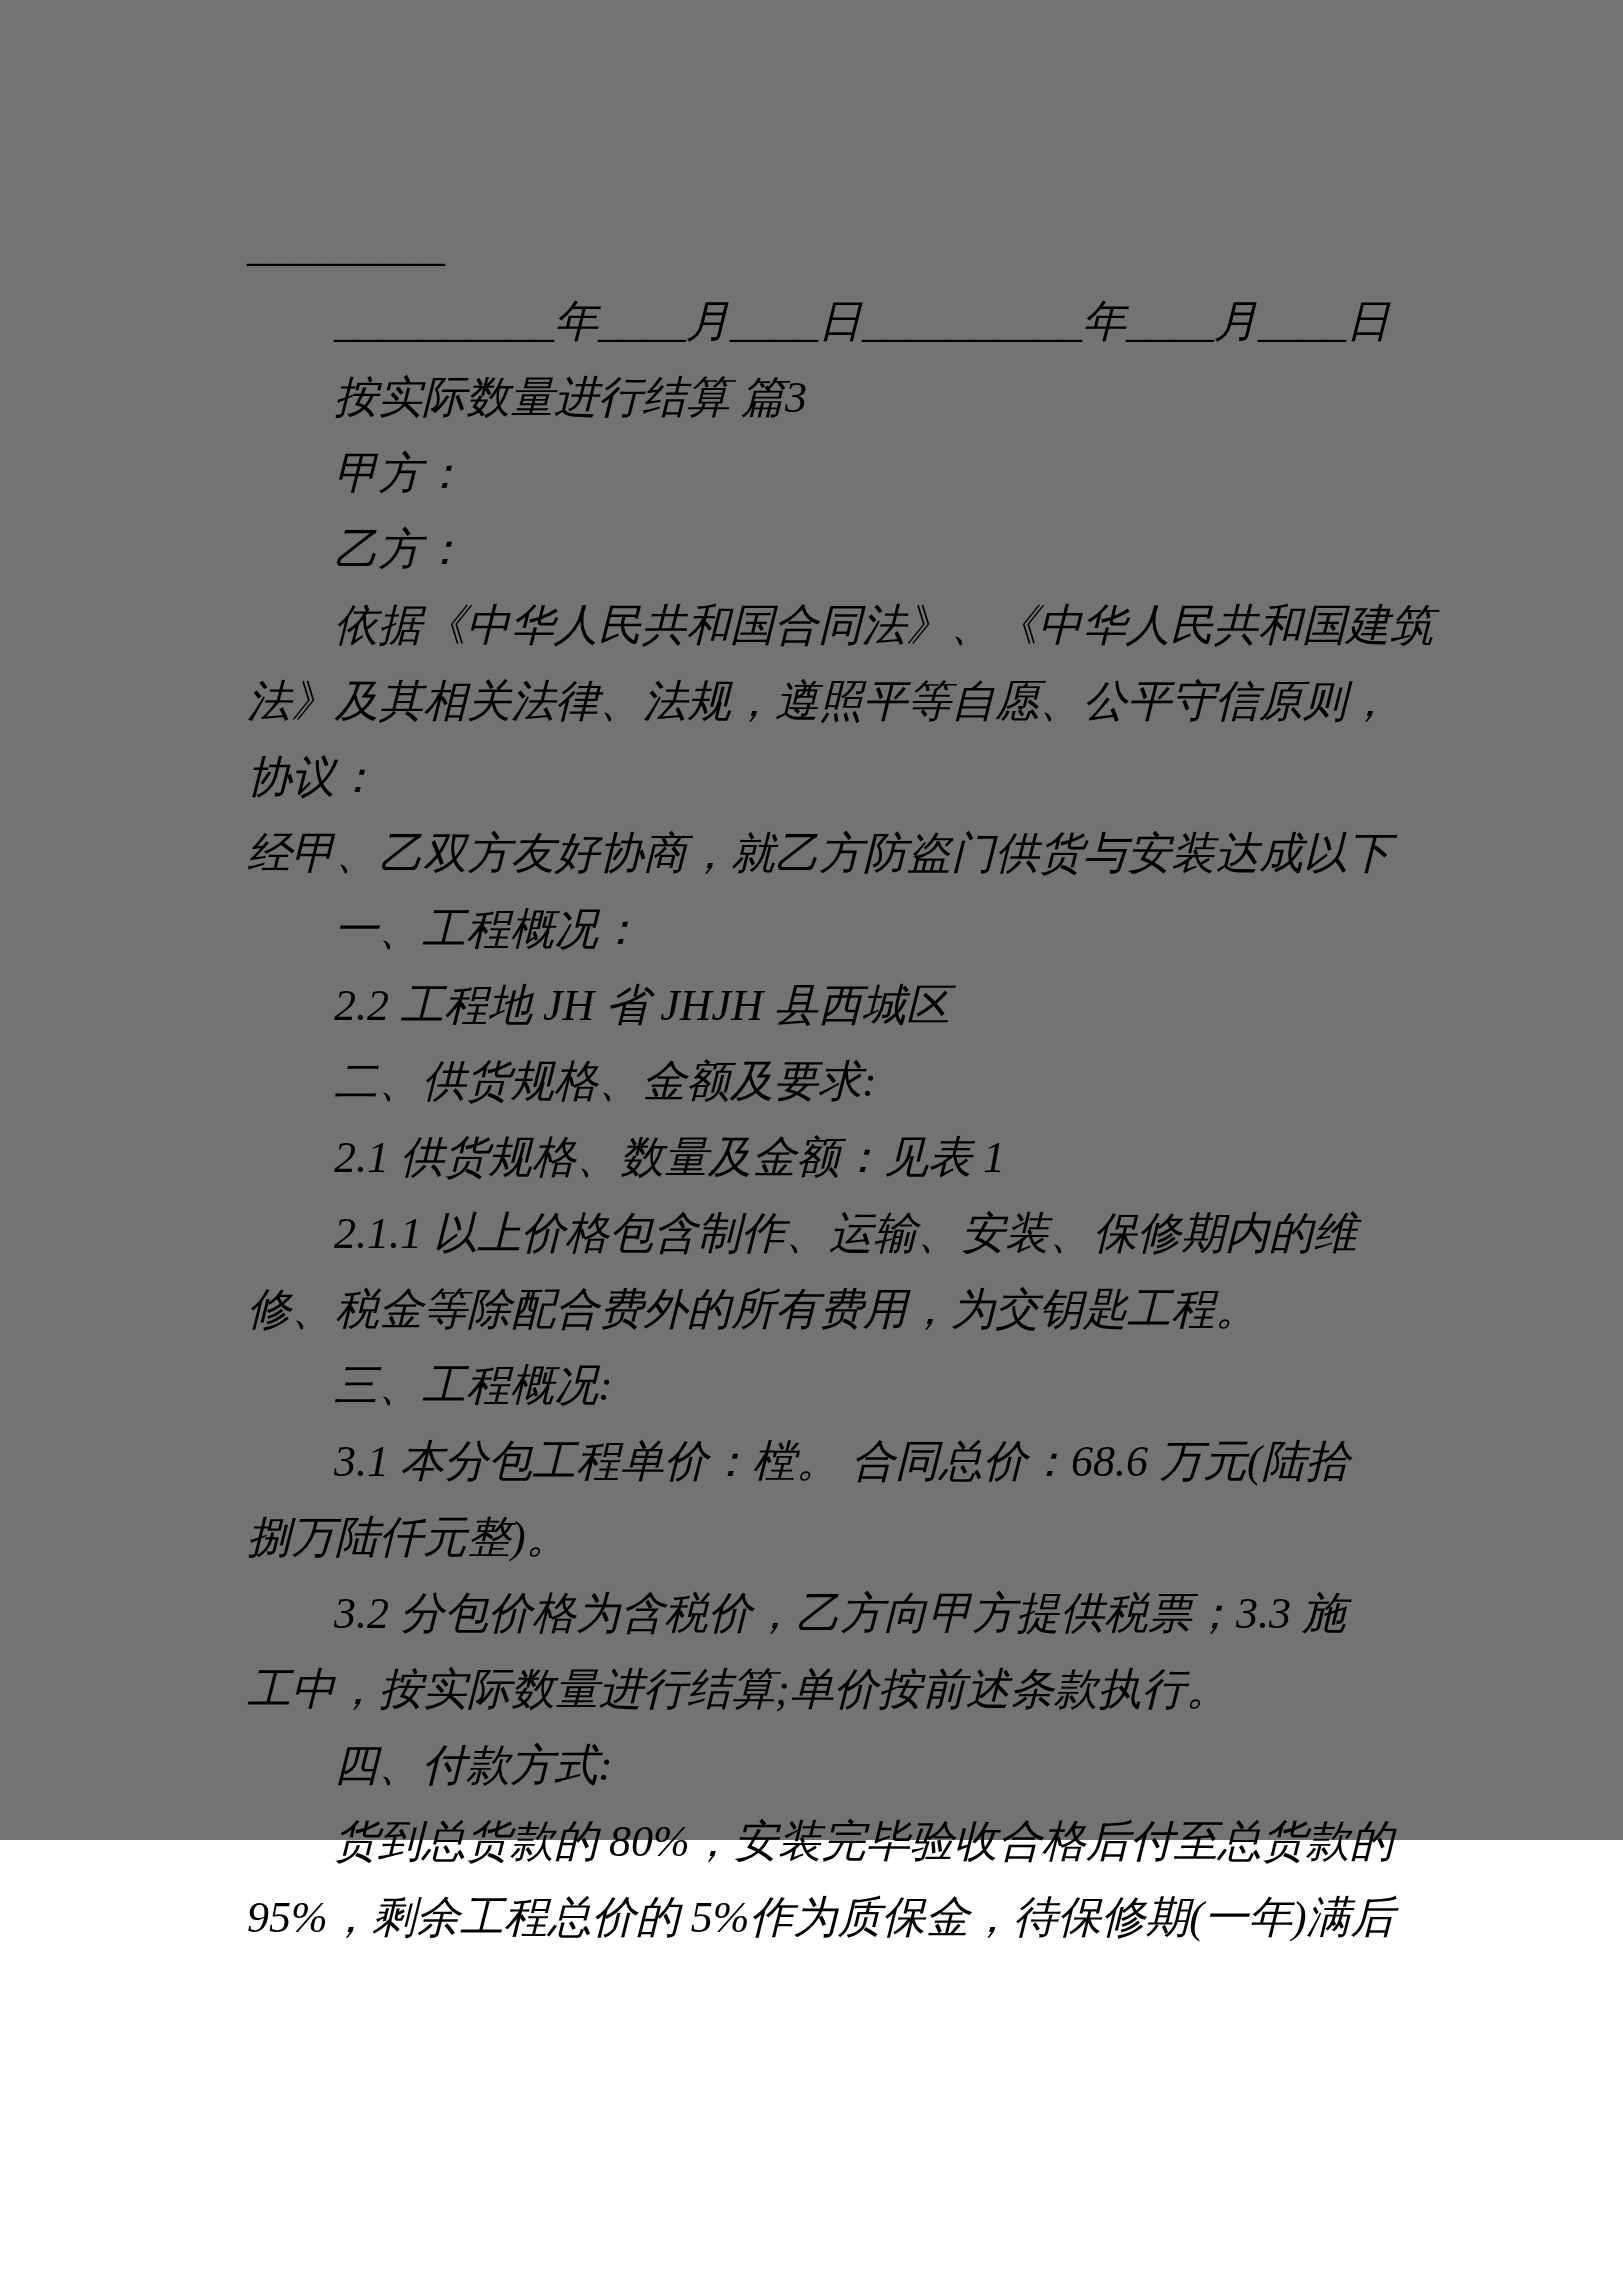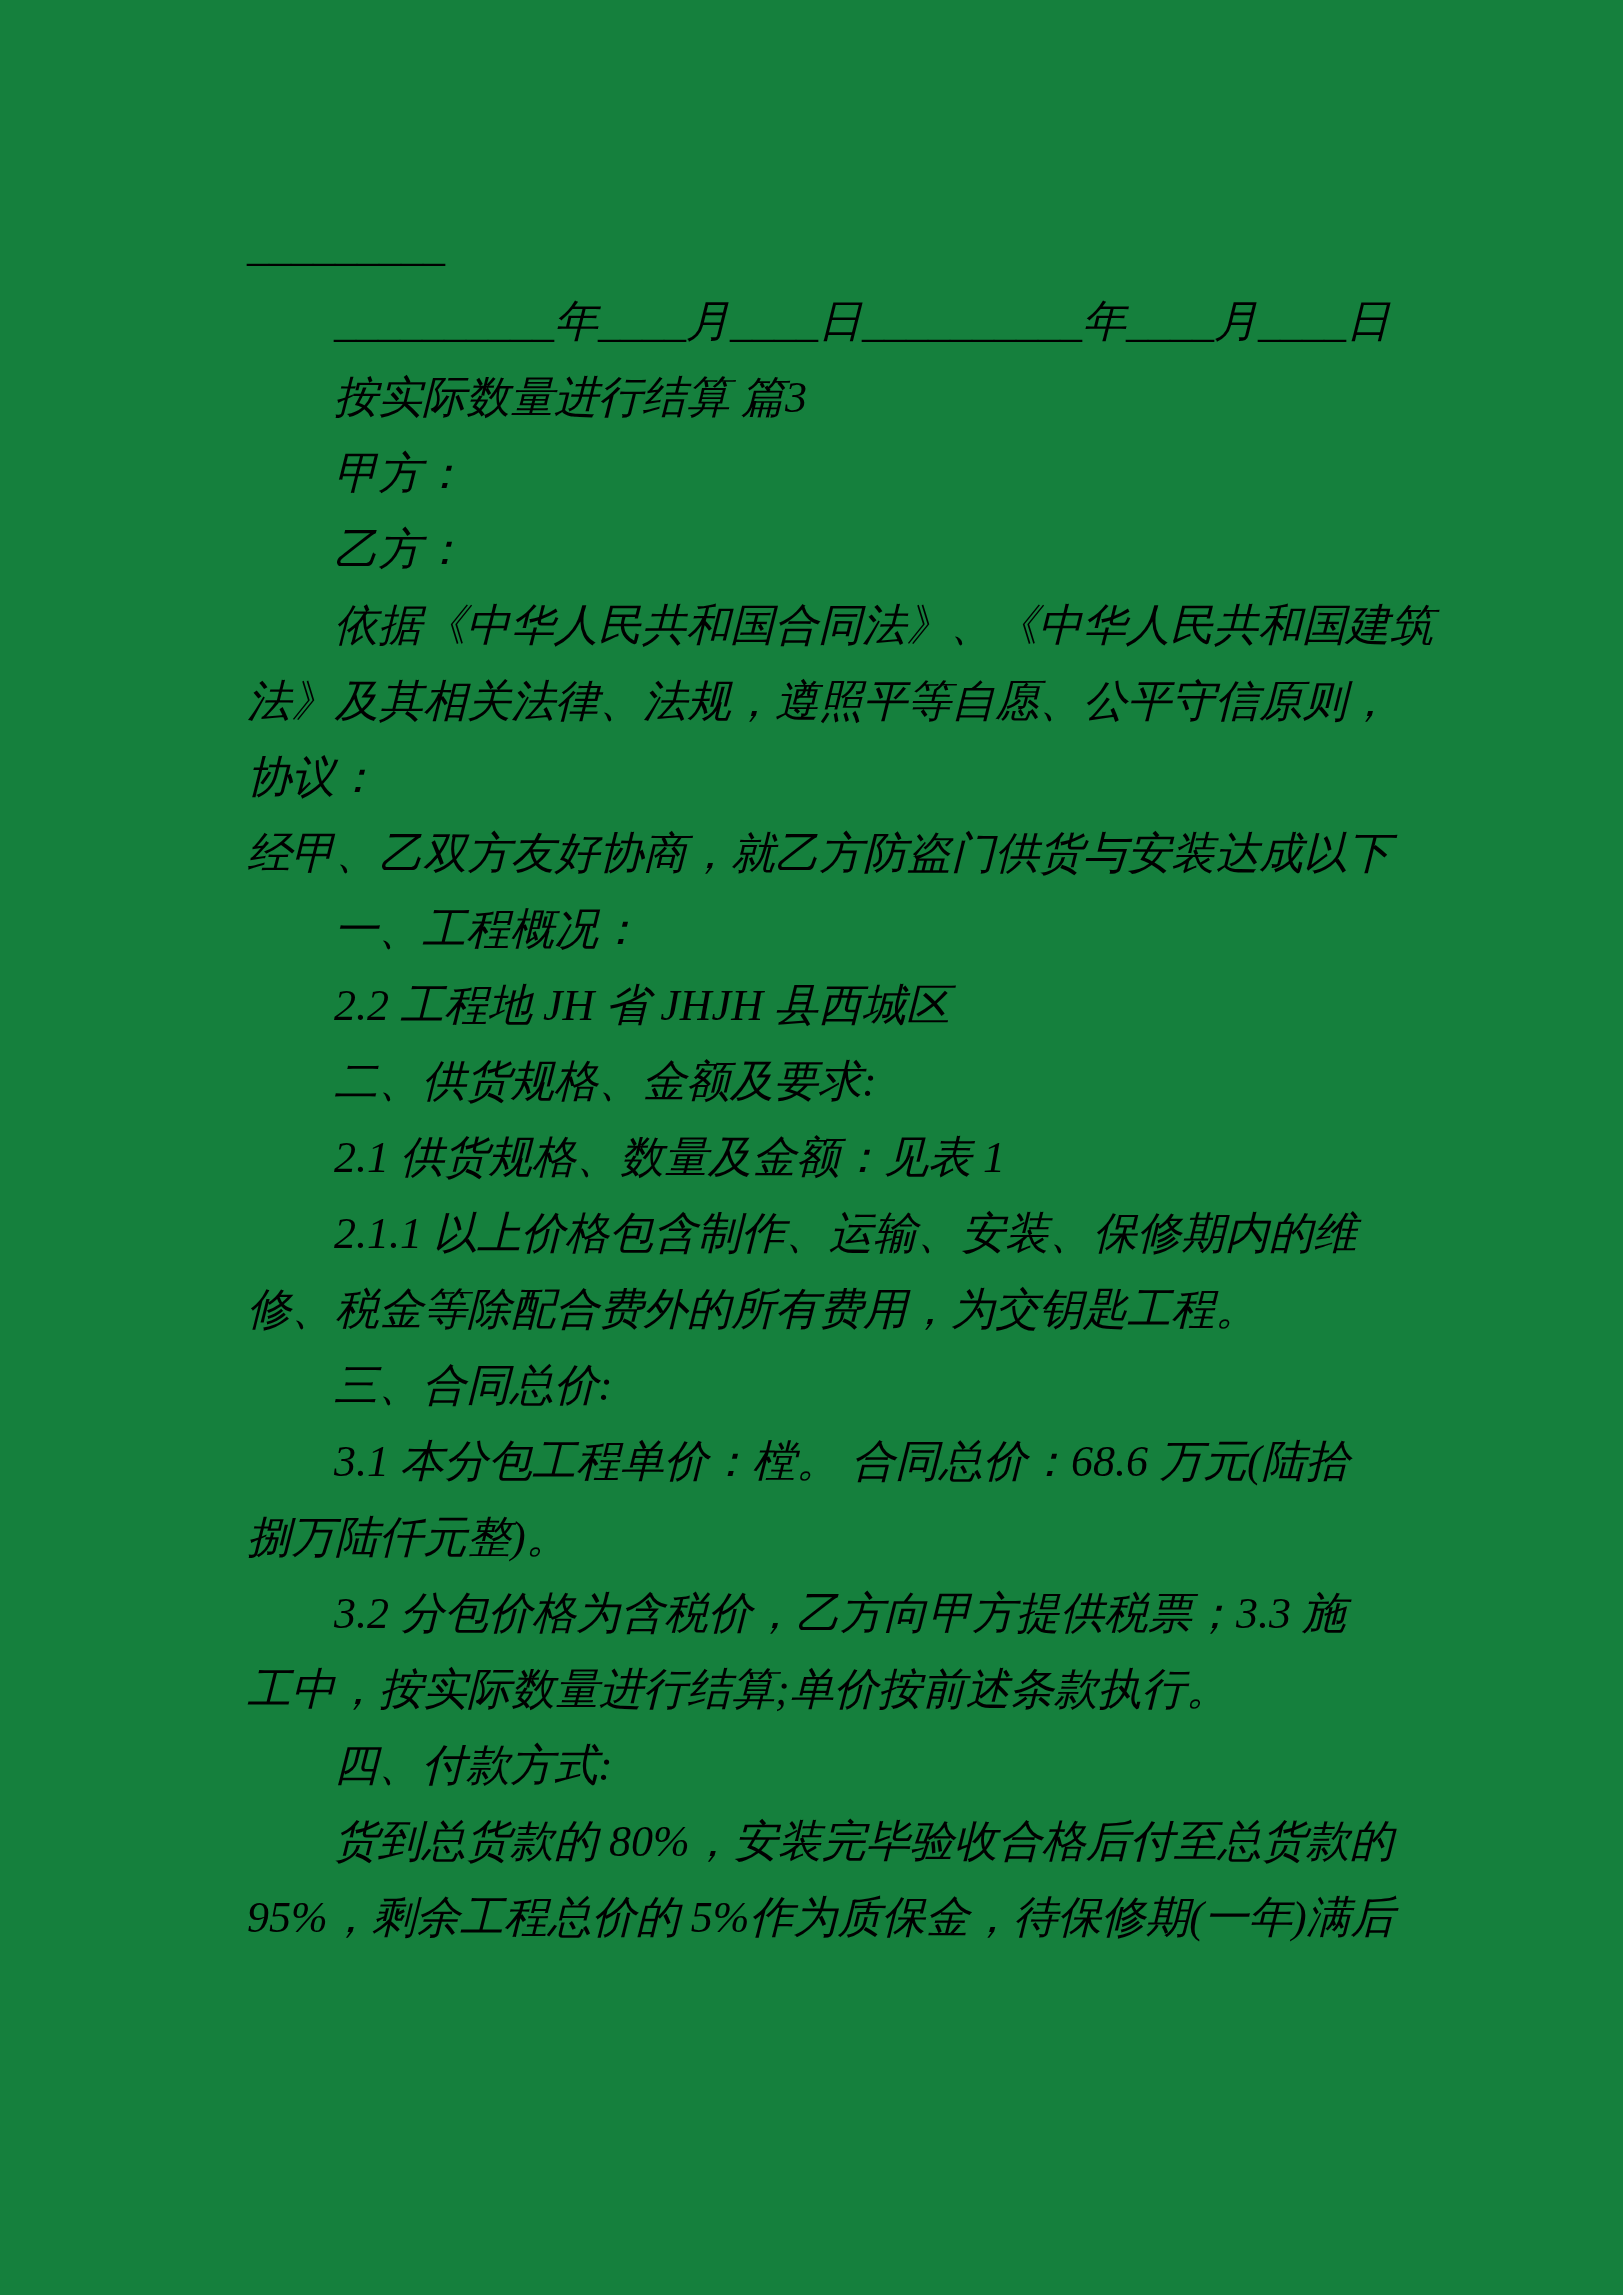--- a/index.html
+++ b/index.html
@@ -11,22 +11,22 @@
     height: 2295px;
     background: #ffffff;
     overflow: hidden;
     font-family: "Liberation Serif", "DejaVu Serif", serif;
     font-style: italic;
     color: #000000;
   }
   .page {
     position: relative;
     width: 1623px;
-    height: 2295px;
-    background: #15803d;
+    height: 1840px;
+    background: #737373;
   }
   .text-block {
     position: absolute;
     left: 247px;
     top: 208px;
     width: 1130px;
   }
   .line {
     height: 76px;
     line-height: 76px;
@@ -51,21 +51,21 @@
       <div class="line indent">依据《中华人民共和国合同法》、《中华人民共和国建筑</div>
       <div class="line">法》及其相关法律、法规，遵照平等自愿、公平守信原则，</div>
       <div class="line">协议：</div>
       <div class="line">经甲、乙双方友好协商，就乙方防盗门供货与安装达成以下</div>
       <div class="line indent">一、工程概况：</div>
       <div class="line indent">2.2 工程地 JH 省 JHJH 县西城区</div>
       <div class="line indent">二、供货规格、金额及要求:</div>
       <div class="line indent">2.1 供货规格、数量及金额：见表 1</div>
       <div class="line indent">2.1.1 以上价格包含制作、运输、安装、保修期内的维</div>
       <div class="line">修、税金等除配合费外的所有费用，为交钥匙工程。</div>
-      <div class="line indent">三、合同总价:</div>
+      <div class="line indent">三、工程概况:</div>
       <div class="line indent">3.1 本分包工程单价：樘。 合同总价：68.6 万元(陆拾</div>
       <div class="line">捌万陆仟元整)。</div>
       <div class="line indent">3.2 分包价格为含税价，乙方向甲方提供税票；3.3 施</div>
       <div class="line">工中，按实际数量进行结算;单价按前述条款执行。</div>
       <div class="line indent">四、付款方式:</div>
       <div class="line indent">货到总货款的 80%，安装完毕验收合格后付至总货款的</div>
       <div class="line">95%，剩余工程总价的 5%作为质保金，待保修期(一年)满后</div>
     </div>
 </div>
 

